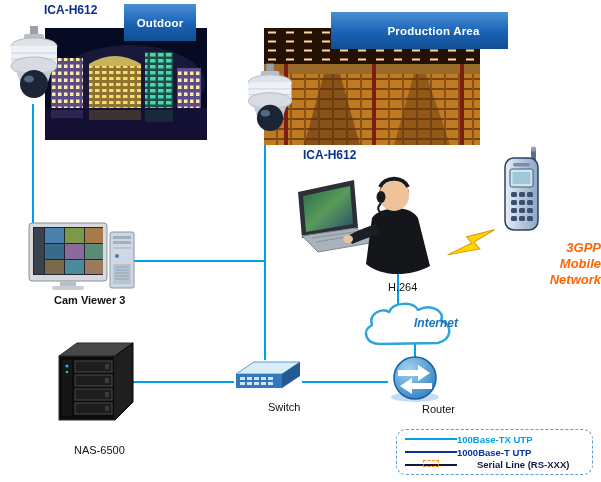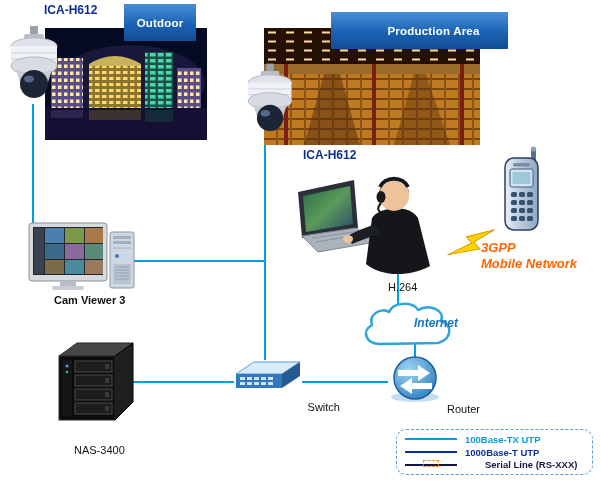--- a/index.html
+++ b/index.html
@@ -11,34 +11,34 @@
   .photo{position:absolute;z-index:2;}
   .device{position:absolute;z-index:3;}
   .lbl{position:absolute;z-index:4;color:#111;font-size:11px;white-space:nowrap;padding-left:36px;}
   .lbl-model{font-weight:700;font-size:12px;color:#0a2f8f;}
   .banner{
     position:absolute;z-index:4;height:37px;display:flex;align-items:center;justify-content:center;
     background:linear-gradient(180deg,#4a8fd4 0%,#1a62b5 55%,#104e93 100%);
     color:#fff;font-weight:700;font-size:11.5px;letter-spacing:.2px;
   }
   .lbl-bold{font-weight:700;}
-  .lbl-center{text-align:right;}
+  .lbl-center{text-align:left;}
   .lbl-3gpp{
     position:absolute;z-index:4;font-weight:700;font-style:italic;font-size:13px;line-height:16px;
   }
   .cloud-text{
     position:absolute;z-index:4;width:100%;text-align:right;top:16px;
     font-weight:700;font-size:12px;font-style:italic;
   }
   .legend{
     position:absolute;z-index:4;left:396px;top:429px;width:197px;height:46px;
     border:1.5px dashed #5b9bd5;border-radius:10px;box-sizing:border-box;
     display:flex;flex-direction:column;justify-content:space-evenly;padding:2px 8px;
   }
-  .legend-row{display:flex;align-items:center;gap:8px;}
+  .legend-row{display:flex;align-items:center;}
   .legend-line{display:inline-block;width:52px;height:2px;position:relative;flex:0 0 52px;}
   .serial-dash{
     position:absolute;left:50%;top:-4px;transform:translateX(-50%);
     width:16px;height:7px;border:1px dashed #ff8a00;background:transparent;box-sizing:border-box;
   }
   .legend-label{font-size:9.5px;font-weight:700;}
 </style>
 </head>
 <body>
 
@@ -203,21 +203,21 @@
       </g>
     </svg>
   </div>
   <div class="device" style="left:447px;top:218px;width:54px;height:54px;">
     <svg width="54" height="54" viewBox="0 0 54 54">
       <g transform="rotate(42 27 27)">
         <polygon points="32,2 16,26 24,27 14,52 34,26 25,25" fill="#ffd400" stroke="#d89c00" stroke-width="1"></polygon>
       </g>
     </svg>
   </div>
-  <div class="lbl-3gpp" style="left: 481px; top: 240px; color: rgb(255, 102, 0);">
+  <div class="lbl-3gpp" style="left: 509px; top: 240px; color: rgb(255, 102, 0); text-align: right;">
     <div>3GPP</div>
     <div>Mobile Network</div>
   </div>
 
   <div class="device" style="left:28px;top:222px;width:80px;height:70px;">
     <svg width="80" height="70" viewBox="0 0 80 70">
       <rect x="1" y="1" width="78" height="58" rx="3" fill="#d6d9dd" stroke="#8a8f98"></rect>
       <rect x="5" y="5" width="70" height="48" fill="#22262e"></rect>
       <rect x="6" y="6" width="10" height="46" fill="#3a4250"></rect>
       <rect x="17" y="6" width="19" height="15" fill="#4a7fae"></rect>
@@ -261,21 +261,21 @@
         <rect x="30" y="63" width="37" height="11"></rect>
       </g>
       <g fill="#3a3a3a">
         <rect x="60" y="24" width="4" height="5"></rect>
           <rect x="60" y="38" width="4" height="5"></rect>
         <rect x="60" y="52" width="4" height="5"></rect>
           <rect x="60" y="66" width="4" height="5"></rect>
       </g>
     </svg>
   </div>
-  <div class="lbl" style="left:38px;top:444px;">NAS-3400</div>
+  <div class="lbl" style="left:38px;top:444px;">NAS-6500</div>
 
   <div class="device" style="left:232px;top:358px;width:72px;height:40px;">
     <svg width="72" height="40" viewBox="0 0 72 40">
       <polygon points="4,16 50,16 68,4 22,4" fill="#d9edf9" stroke="#5b9bd5"></polygon>
       <rect x="4" y="16" width="46" height="14" fill="#3178be"></rect>
       <polygon points="50,16 68,4 68,18 50,30" fill="#245a94"></polygon>
       <g fill="#cfe6f7">
         <rect x="8" y="19" width="5" height="3"></rect>
           <rect x="15" y="19" width="5" height="3"></rect>
           <rect x="22" y="19" width="5" height="3"></rect>

